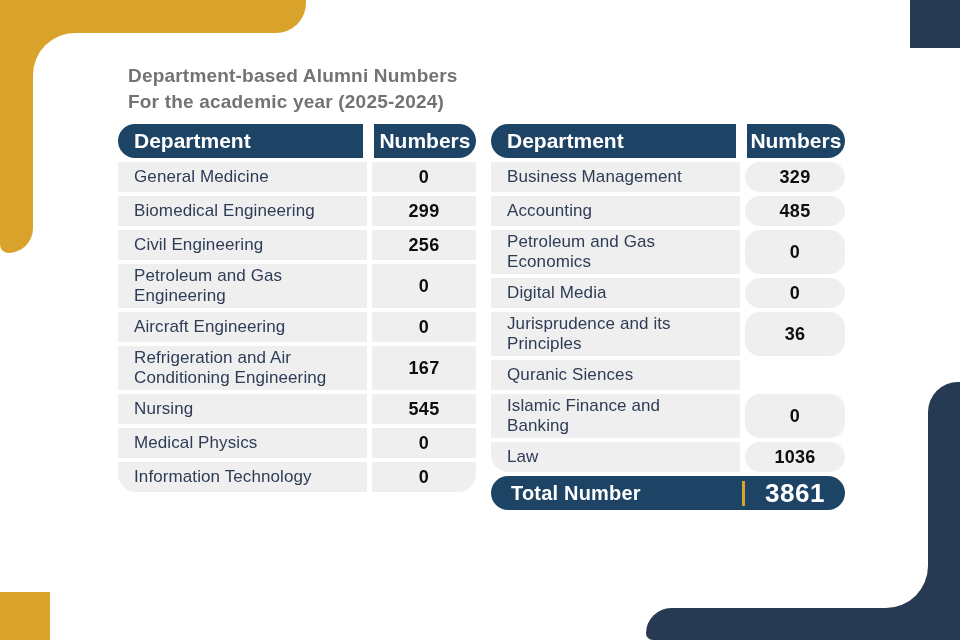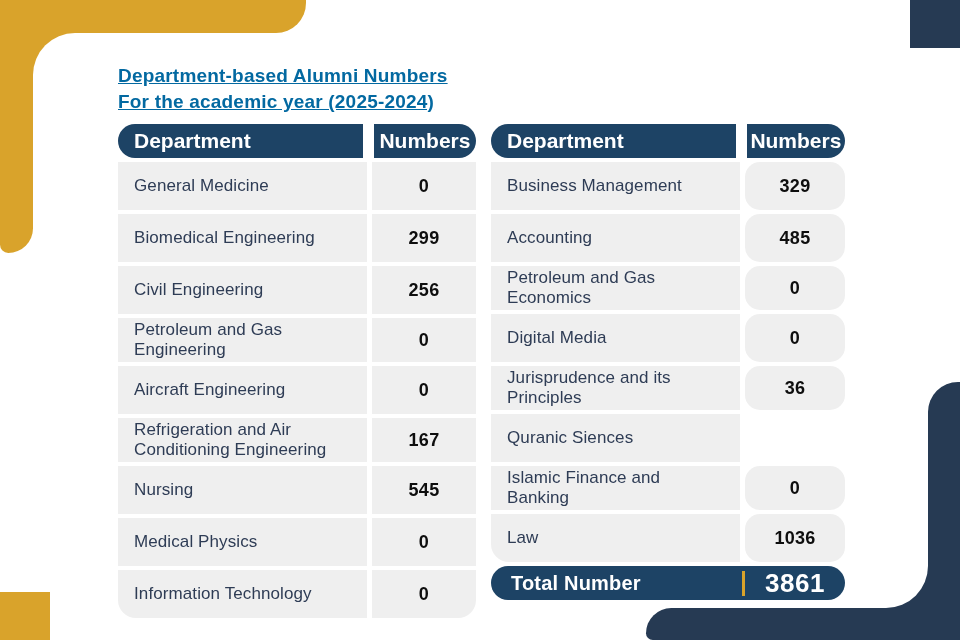--- a/index.html
+++ b/index.html
@@ -16,43 +16,43 @@
   .tl-fillet-sq{left:33px;top:33px;width:42px;height:42px;}
   .tl-fillet-mask{left:33px;top:33px;width:42px;height:42px;background:#fff;border-top-left-radius:42px;}
   .tr-square{left:910px;top:0;width:50px;height:48px;}
   .bl-square{left:0;top:592px;width:50px;height:48px;}
   .br-band-v{left:928px;top:382px;width:32px;height:258px;border-radius:30px 0 0 0;}
   .br-band-h{left:646px;top:608px;width:314px;height:32px;border-radius:30px 0 0 8px;}
   .br-fillet-sq{left:886px;top:566px;width:42px;height:42px;}
   .br-fillet-mask{left:886px;top:566px;width:42px;height:42px;background:#fff;border-bottom-right-radius:42px;}
   
   .title{
-    position:absolute;left:118px;top:63px;
-    color:#0369a1;font-size:19px;font-weight:bold;line-height:26px;letter-spacing:0.2px;text-decoration:underline;
+    position:absolute;left:128px;top:63px;
+    color:#737373;font-size:19px;font-weight:bold;line-height:26px;letter-spacing:0.2px;
   }
   
   .tbl{position:absolute;top:124px;}
   #table-left{left:118px;width:358px;}
   #table-right{left:491px;width:354px;}
   .hdr{display:flex;gap:11px;height:34px;margin-bottom:4px;}
   .hdr-dept{
     background:#1D4365;color:#fff;font-size:21px;font-weight:600;
     display:flex;align-items:center;padding-left:16px;box-sizing:border-box;
     border-radius:17px 0 0 17px;
   }
   .hdr-num{
     background:#1D4365;color:#fff;font-size:21px;font-weight:600;
     display:flex;align-items:center;justify-content:center;
     border-radius:0 17px 17px 0;
   }
   #table-left .hdr-dept{width:249px;}
   #table-left .hdr-num{width:104px;}
   #table-right .hdr-dept{width:249px;}
   #table-right .hdr-num{width:100px;}
-  .row{display:flex;gap:5px;height:48px;margin-bottom:4px;}
+  .row{display:flex;gap:5px;height:30px;margin-bottom:4px;}
   .row.tall{height:44px;}
   .dept-cell{
     background:#EFEFEF;color:#2E3C55;font-size:17px;line-height:20px;letter-spacing:0.1px;
     display:flex;align-items:center;padding-left:16px;box-sizing:border-box;
     white-space:pre-line;
   }
   .num-cell{
     background:#EFEFEF;color:#0E0E0E;font-size:18px;font-weight:bold;
     display:flex;align-items:center;justify-content:center;letter-spacing:0.3px;
   }

